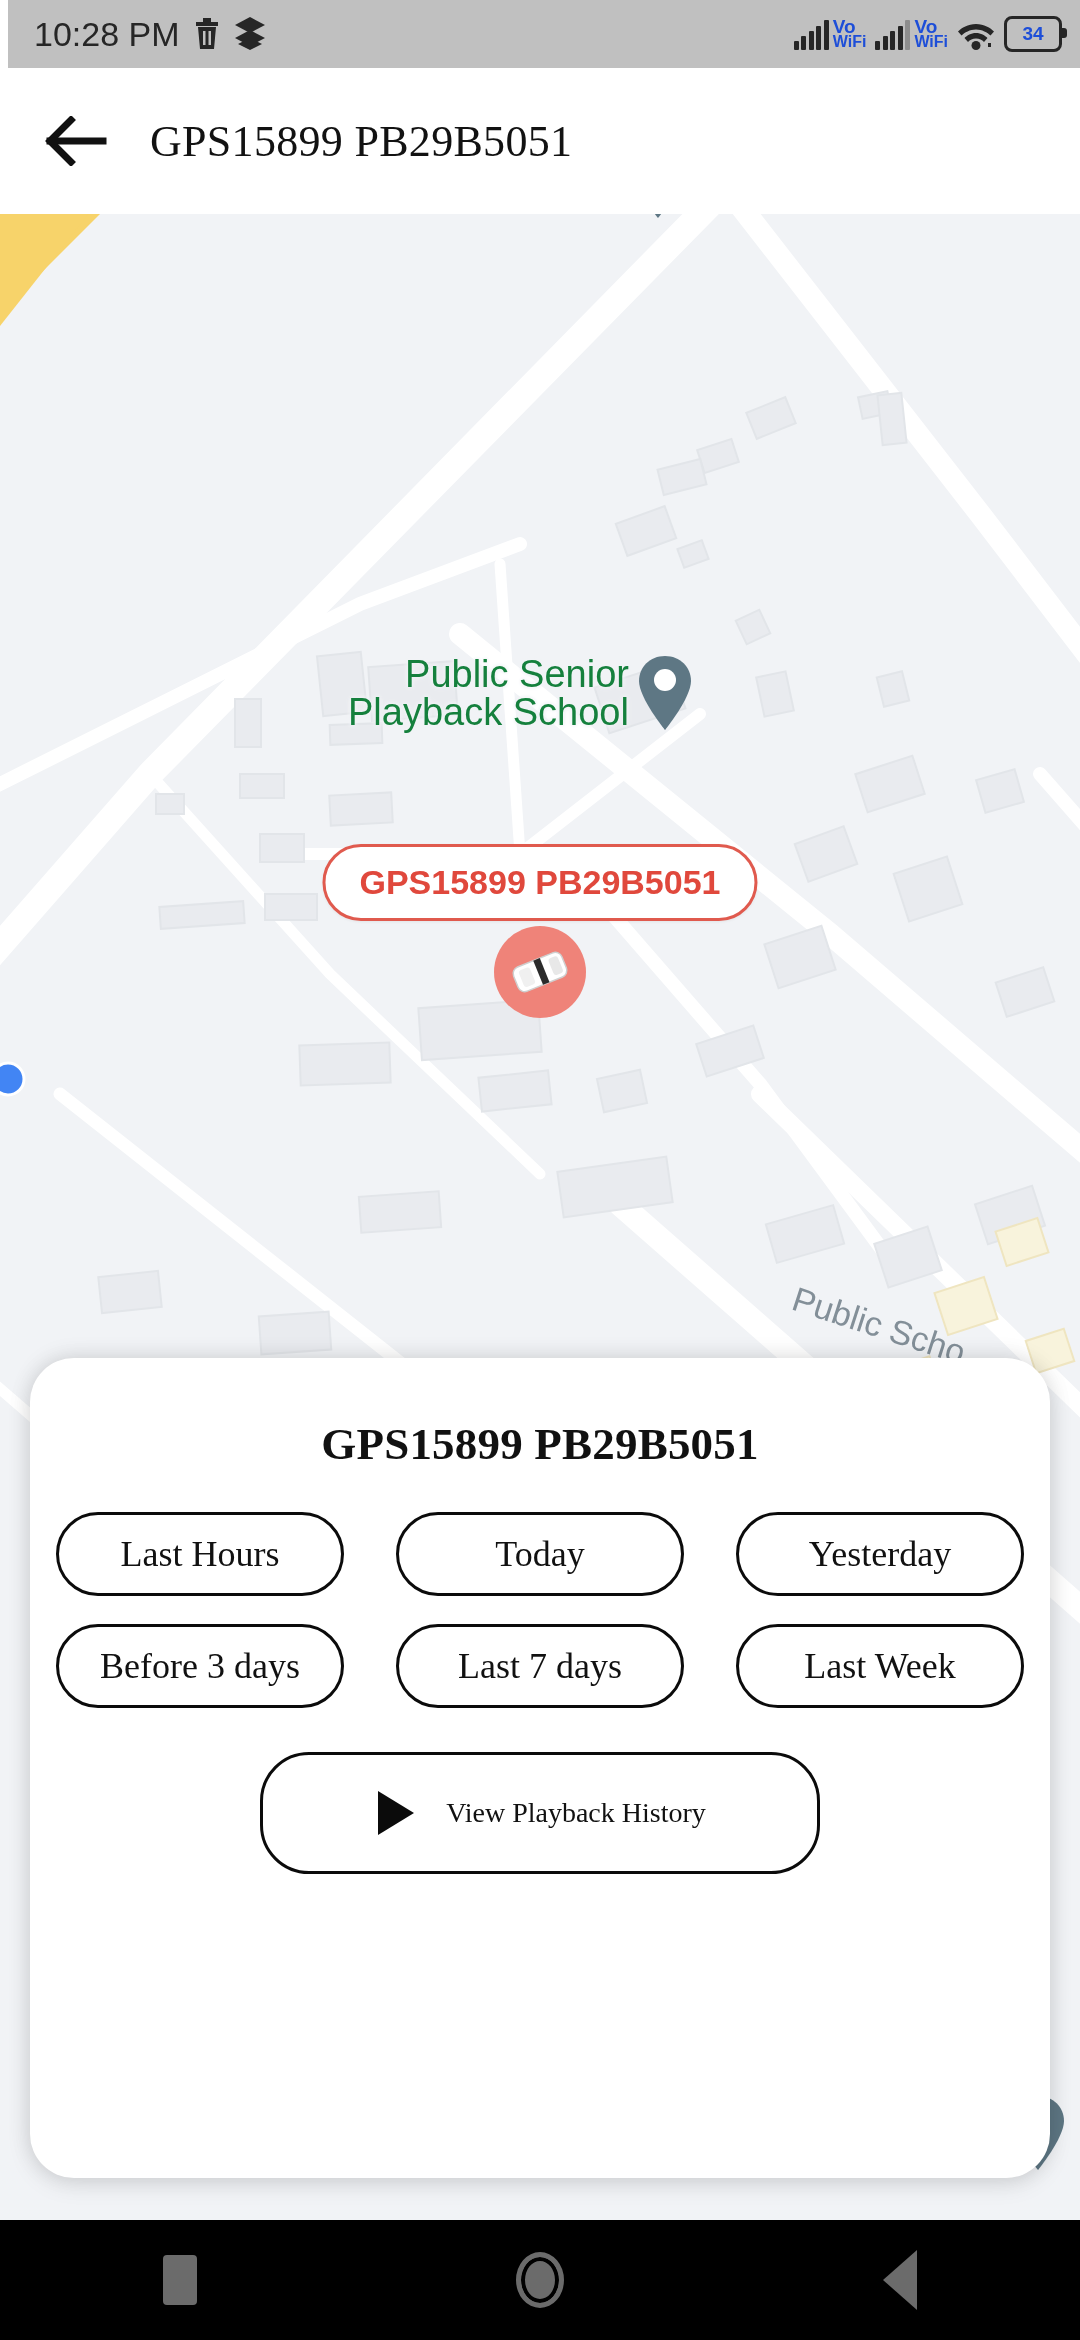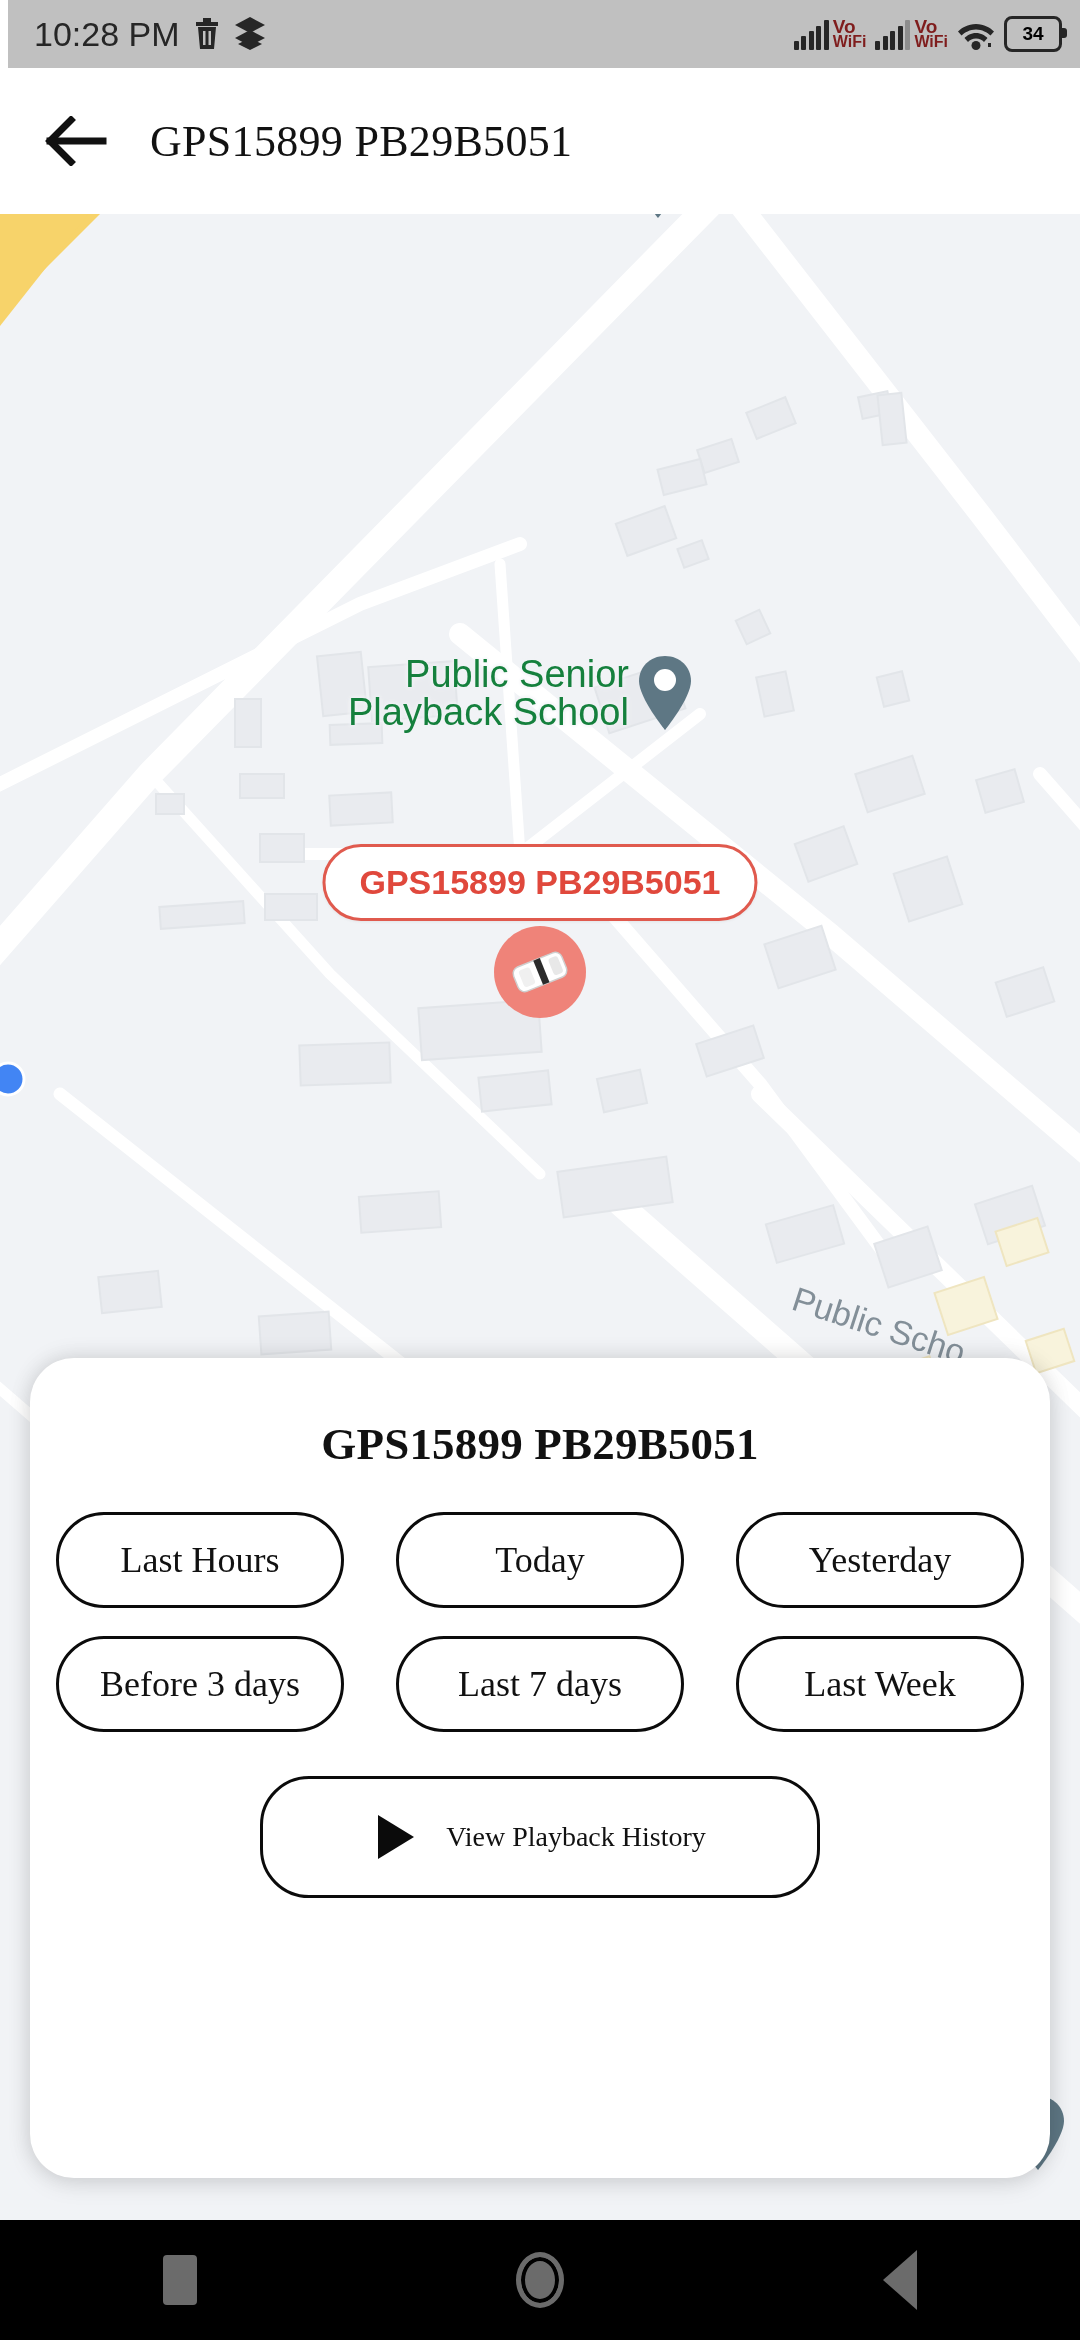--- a/index.html
+++ b/index.html
@@ -53,21 +53,21 @@
   .bars { display: flex; align-items: flex-end; gap: 2.5px; height: 30px; }
   .bars i { display:block; width: 5px; background: #262626; border-radius: 1px; }
   .bars i:nth-child(1){ height: 9px; }
   .bars i:nth-child(2){ height: 14px; }
   .bars i:nth-child(3){ height: 19px; }
   .bars i:nth-child(4){ height: 24px; }
   .bars i:nth-child(5){ height: 30px; }
   .bars.dim i:nth-child(5){ background:#8d8d8d; }
   .volabel {
     font-family: "Liberation Sans", sans-serif;
-    color: #7f1d1d;
+    color: #1d4ed8;
     line-height: 0.92;
     font-size: 17px;
     font-weight: 700;
     text-align: left;
     margin-left: 1px;
   }
   .volabel span { display: block; }
   .volabel .v1 { font-size: 19px; }
   .volabel .v2 { font-size: 16px; }
   .battery {
@@ -79,21 +79,21 @@
   }
   .battery:after {
     content:"";
     position:absolute; right:-8px; top: 9px;
     width: 5px; height: 10px; border-radius: 0 3px 3px 0;
     background:#262626;
   }
   .battery-num {
     font-family: "Liberation Sans", sans-serif;
     font-size: 19px;
-    color:#000000;
+    color:#1d4ed8;
     font-weight: 600;
   }
   .trash-icon, .layers-icon { display:block; }
 
   
   .appbar {
     position: absolute;
     top: 68px; left: 0;
     width: 1080px;
     height: 146px;
@@ -209,21 +209,21 @@
   }
   .btn-row {
     display: flex;
     justify-content: space-between;
     margin-top: 42px;
     padding: 0 4px;
   }
   .btn-row.second { margin-top: 28px; }
   .chip {
     width: 288px;
-    height: 96px;
+    height: 84px;
     border: 3px solid #0b0b0b;
     border-radius: 48px;
     background: #fff;
     display:flex; align-items:center; justify-content:center;
     font-family: "Liberation Serif", serif;
     font-size: 36px;
     color: #111;
     cursor: pointer;
     box-sizing: border-box;
   }

